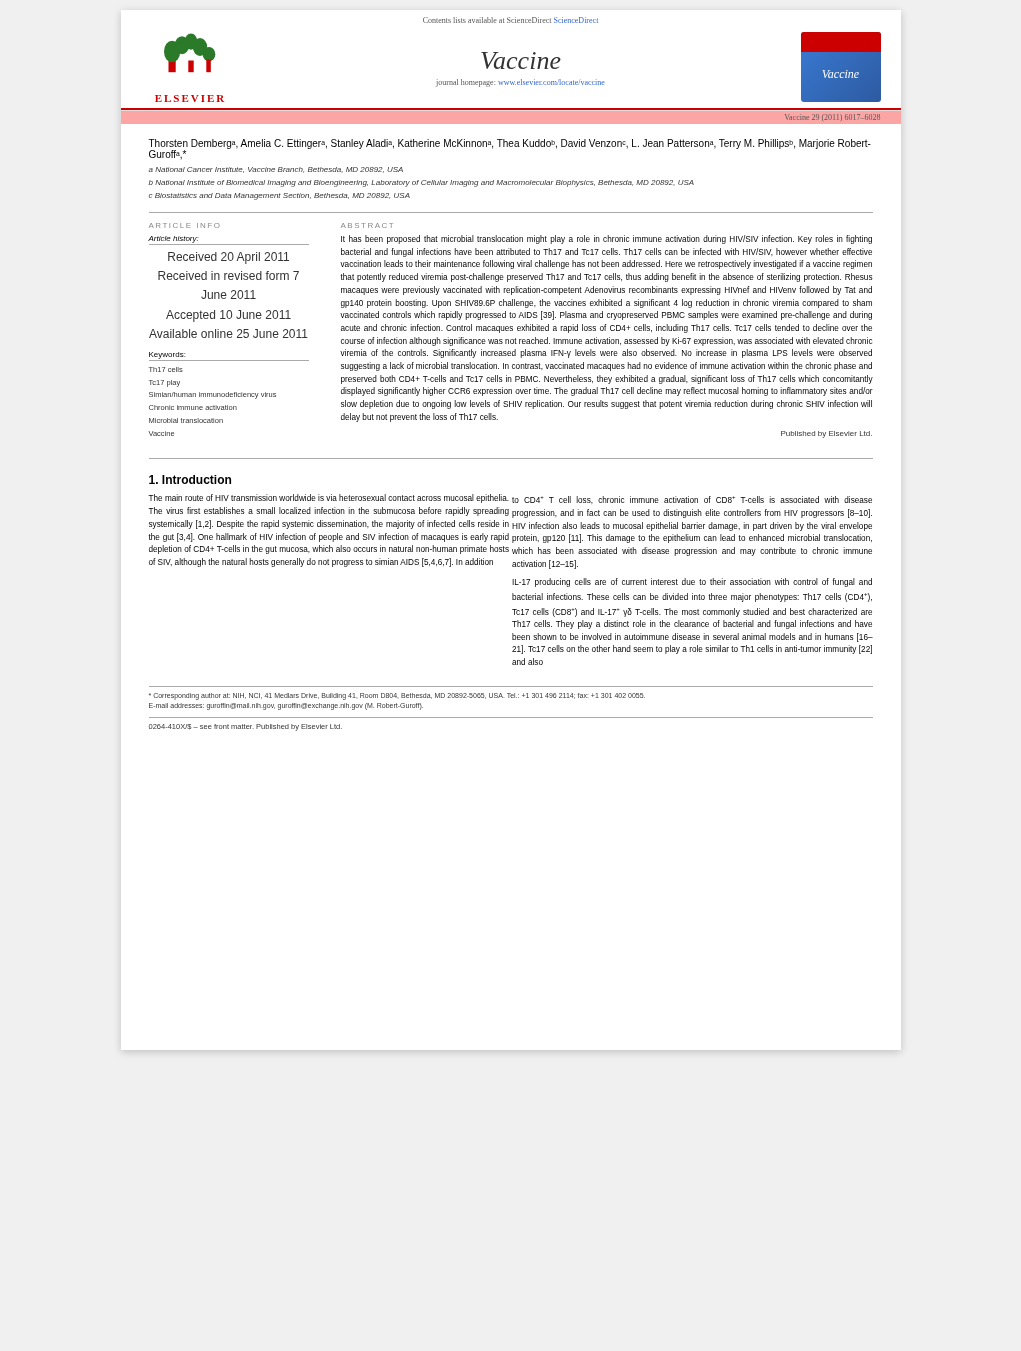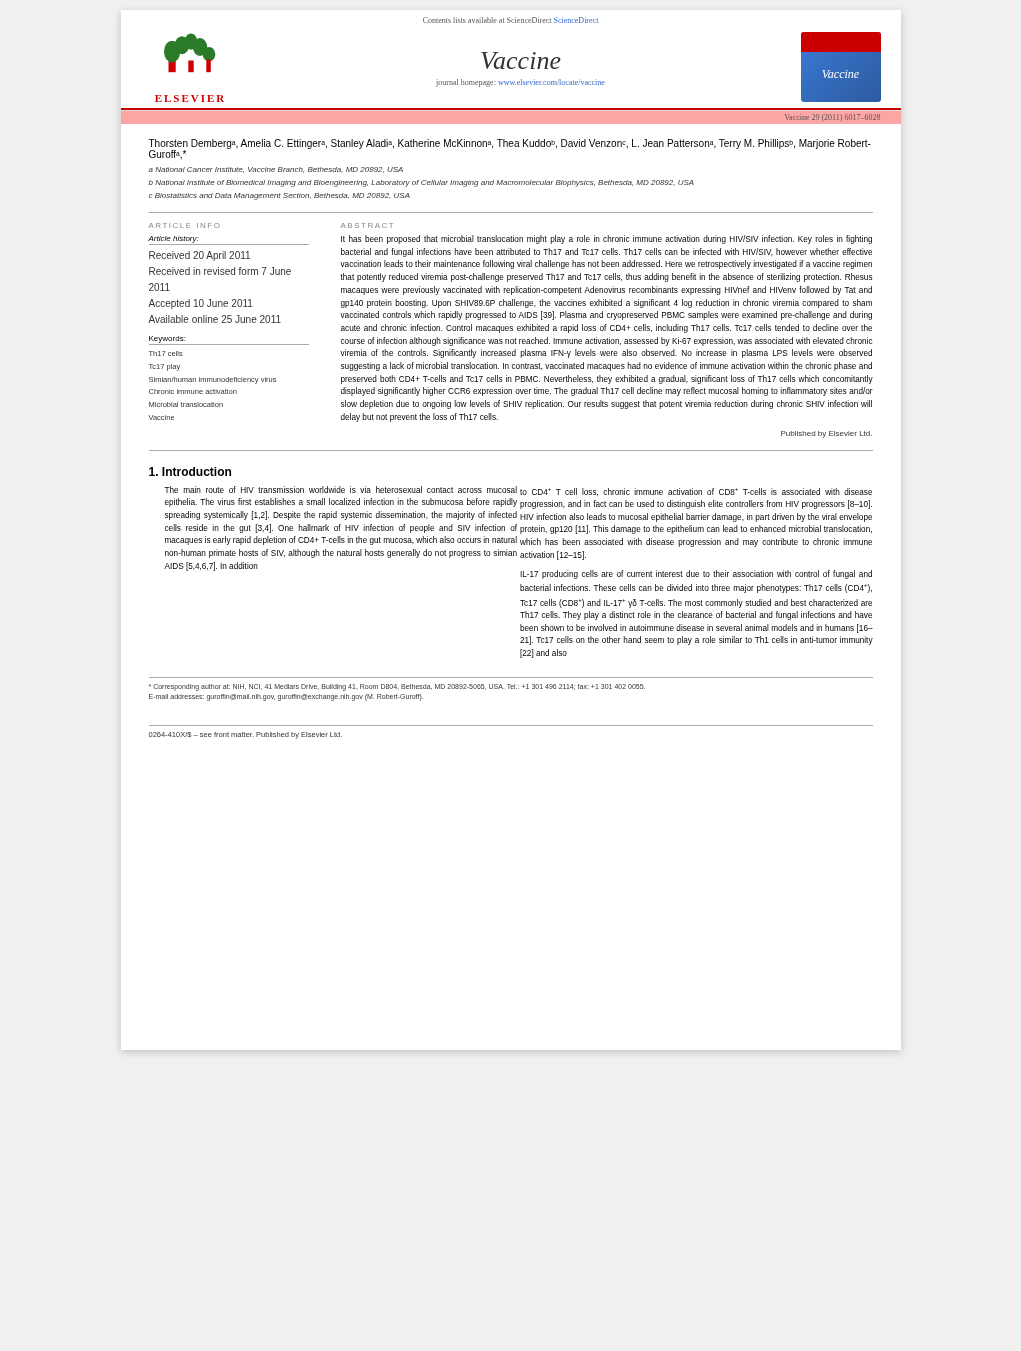--- a/index.html
+++ b/index.html
@@ -161,24 +161,25 @@
     .article-info-section { margin-bottom: 6px; }
     .article-info-title {
       font-size: 8px;
       font-style: italic;
       border-bottom: 1px solid #aaa;
       margin-bottom: 3px;
       padding-bottom: 1px;
       font-family: Arial, sans-serif;
     }
     .article-info-row {
-      font-size: 10px;
+      font-size: 12px;
       line-height: 1.6;
       color: #333;
       font-family: Arial, sans-serif;
+      text-align: center;
     }
     .keywords-title {
       font-size: 8px;
       border-bottom: 1px solid #aaa;
       margin-bottom: 3px;
       padding-bottom: 1px;
       font-family: Arial, sans-serif;
     }
     .keywords-list {
       font-size: 7.5px;
@@ -209,21 +210,20 @@
     .section-number-title {
       font-size: 12px;
       font-weight: bold;
       margin-bottom: 6px;
       font-family: Arial, sans-serif;
       color: #000;
     }
     .intro-two-col {
       display: flex;
       gap: 3px;
-      margin-left: 16px;
     }
     .intro-left, .intro-right {
       flex: 1;
     }
     .body-text {
       font-size: 8.2px;
       line-height: 1.55;
       color: #000;
       text-align: justify;
       font-family: Arial, sans-serif;
@@ -236,21 +236,21 @@
     }
     .footnote-text {
       font-size: 7px;
       color: #333;
       line-height: 1.5;
       font-family: Arial, sans-serif;
     }
     sup { font-size: 6px; }
     .doi-section {
       border-top: 1px solid #aaa;
-      margin-top: 22px;
+      margin-top: 5px;
       padding-top: 4px;
       font-size: 7.5px;
       color: #333;
       font-family: Arial, sans-serif;
     }
     .blue-link { color: #3366cc; text-decoration: none; }
   </style>
 </head>
 <body>
 

